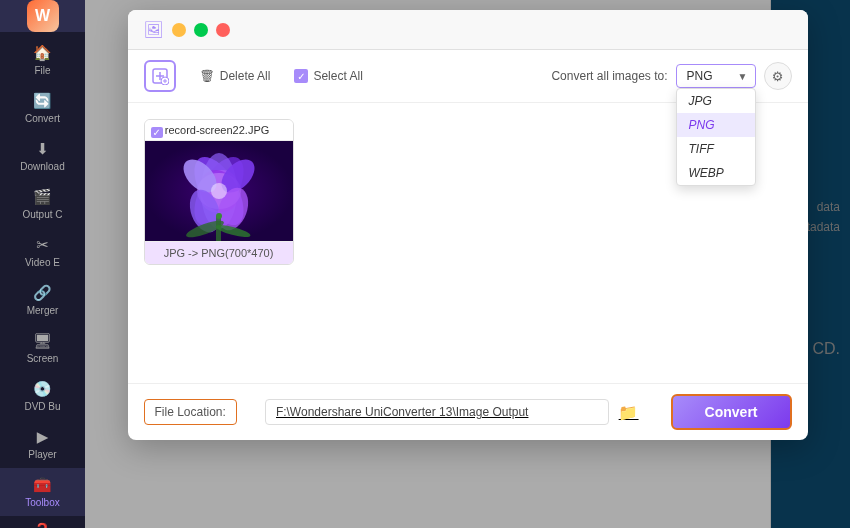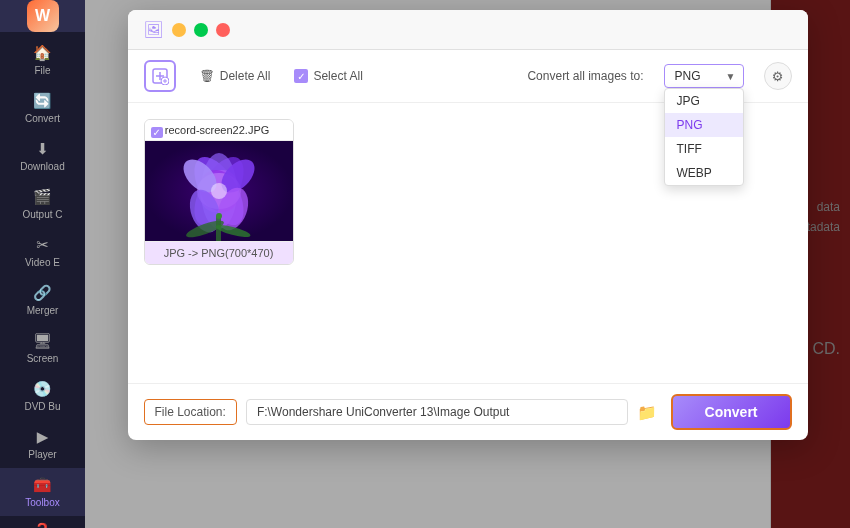--- a/index.html
+++ b/index.html
@@ -87,21 +87,21 @@
       flex: 1;
       background: #f5f5f5;
       position: relative;
     }
     .app-bg-right {
       position: absolute;
       right: 0;
       top: 0;
       width: 80px;
       height: 100%;
-      background: #7f1d1d;
+      background: #0c4a6e;
       border-left: 1px solid #ddd;
     }
     .app-bg-text {
       position: absolute;
       right: 10px;
       top: 200px;
       font-size: 12px;
       color: #999;
     }
 
@@ -207,21 +207,21 @@
       justify-content: center;
       color: white;
       font-size: 10px;
     }
     .convert-all-label {
       margin-left: auto;
       font-size: 12px;
       color: #555;
       display: flex;
       align-items: center;
-      gap: 20px;
+      gap: 8px;
     }
     .format-select-wrapper {
       position: relative;
       display: inline-block;
     }
     .format-select {
       appearance: none;
       background: white;
       border: 1px solid #a78bfa;
       border-radius: 4px;
@@ -265,20 +265,21 @@
       box-shadow: 0 4px 12px rgba(0,0,0,0.15);
       z-index: 100;
       min-width: 80px;
       overflow: hidden;
     }
     .dropdown-item {
       padding: 5px 12px;
       font-size: 12px;
       color: #333;
       cursor: pointer;
+      font-style: italic;
     }
     .dropdown-item.selected { background: #ede9fe; color: #7c3aed; }
 
     
     .image-grid {
       padding: 16px;
       display: flex;
       flex-wrap: wrap;
       gap: 12px;
       flex: 1;
@@ -325,35 +326,36 @@
       color: #555;
       border-top: 1px solid #eee;
     }
 
     
     .modal-footer {
       display: flex;
       align-items: center;
       padding: 10px 16px;
       border-top: 1px solid #eee;
-      gap: 9px;
+      gap: 28px;
     }
     .file-location-label {
       font-size: 12px;
       color: #555;
       border: 1.5px solid #e07020;
       padding: 5px 10px;
       border-radius: 4px;
       white-space: nowrap;
     }
     .file-path-select-wrapper {
       flex: 1;
       display: flex;
       align-items: center;
       gap: 6px;
+      text-decoration: underline;
     }
     .file-path-select {
       flex: 1;
       appearance: none;
       border: 1px solid #ddd;
       border-radius: 4px;
       padding: 5px 28px 5px 10px;
       font-size: 12px;
       color: #444;
       background: white;

